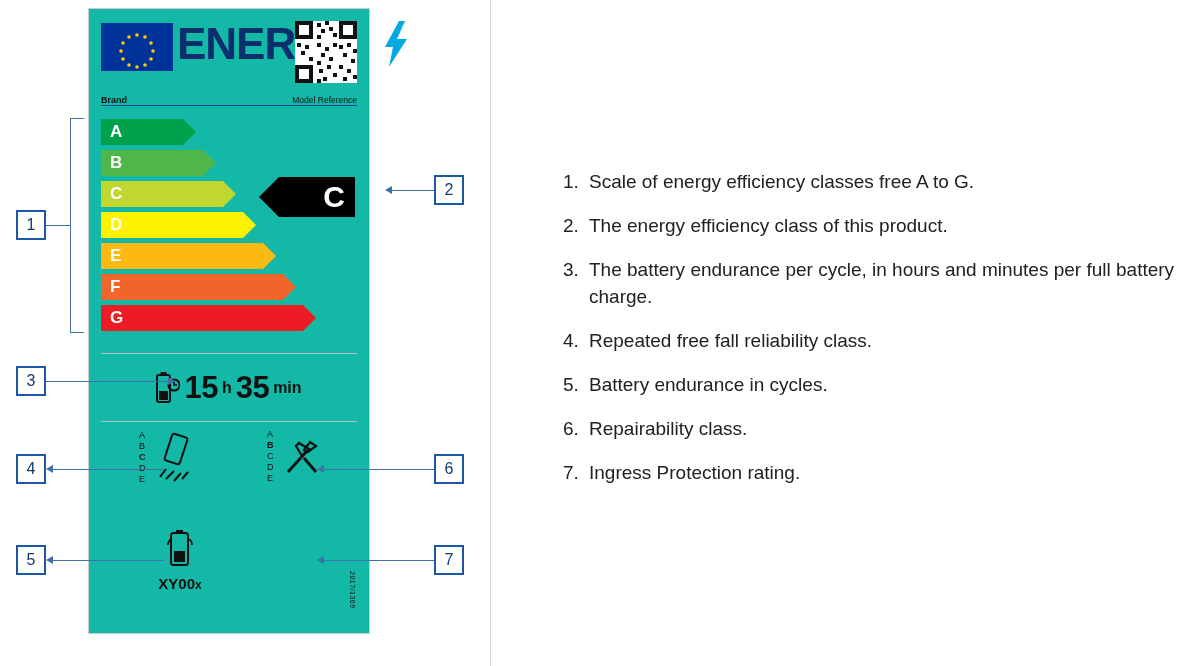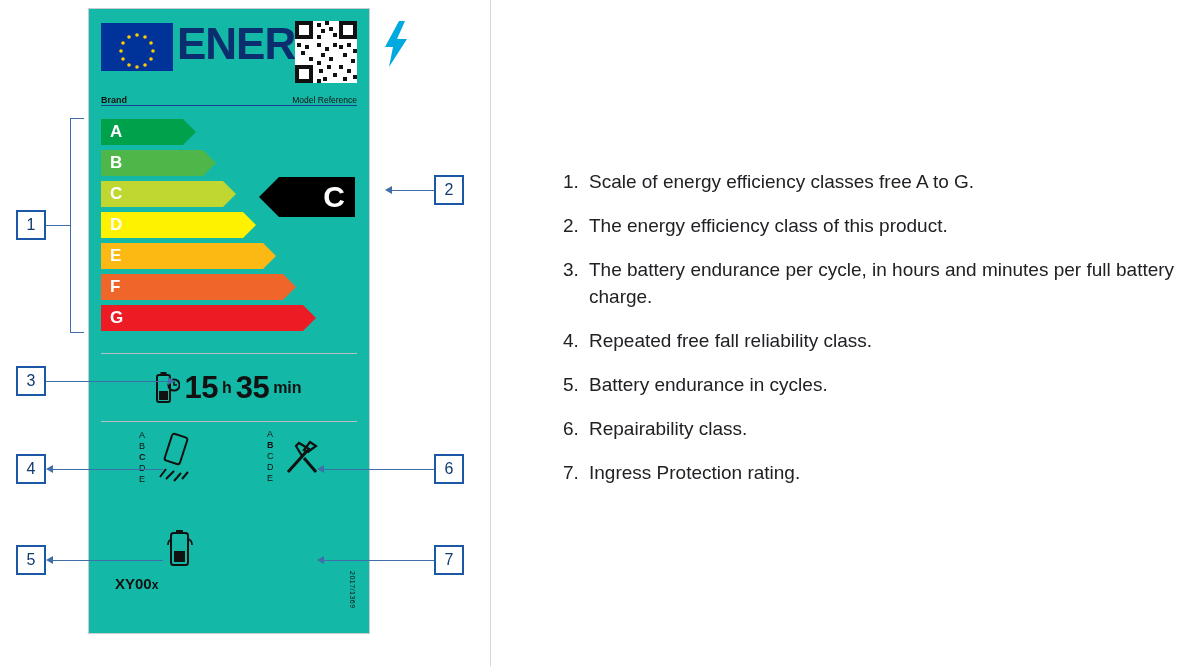--- a/index.html
+++ b/index.html
@@ -212,21 +212,21 @@
   .abcde {
     font-size: 9px;
     line-height: 11px;
     font-weight: normal;
     color: #111;
     text-align: left;
   }
   .abcde b { font-weight: bold; }
 
   .cycles-label, .ip-label {
-    text-align: left;
+    text-align: center;
     font-weight: bold;
     font-size: 15px;
     color: #111;
     margin-top: 2px;
   }
   .cycles-label .sub { font-size: 12px; }
 
   .reg-code {
     position: absolute;
     right: 13px;

